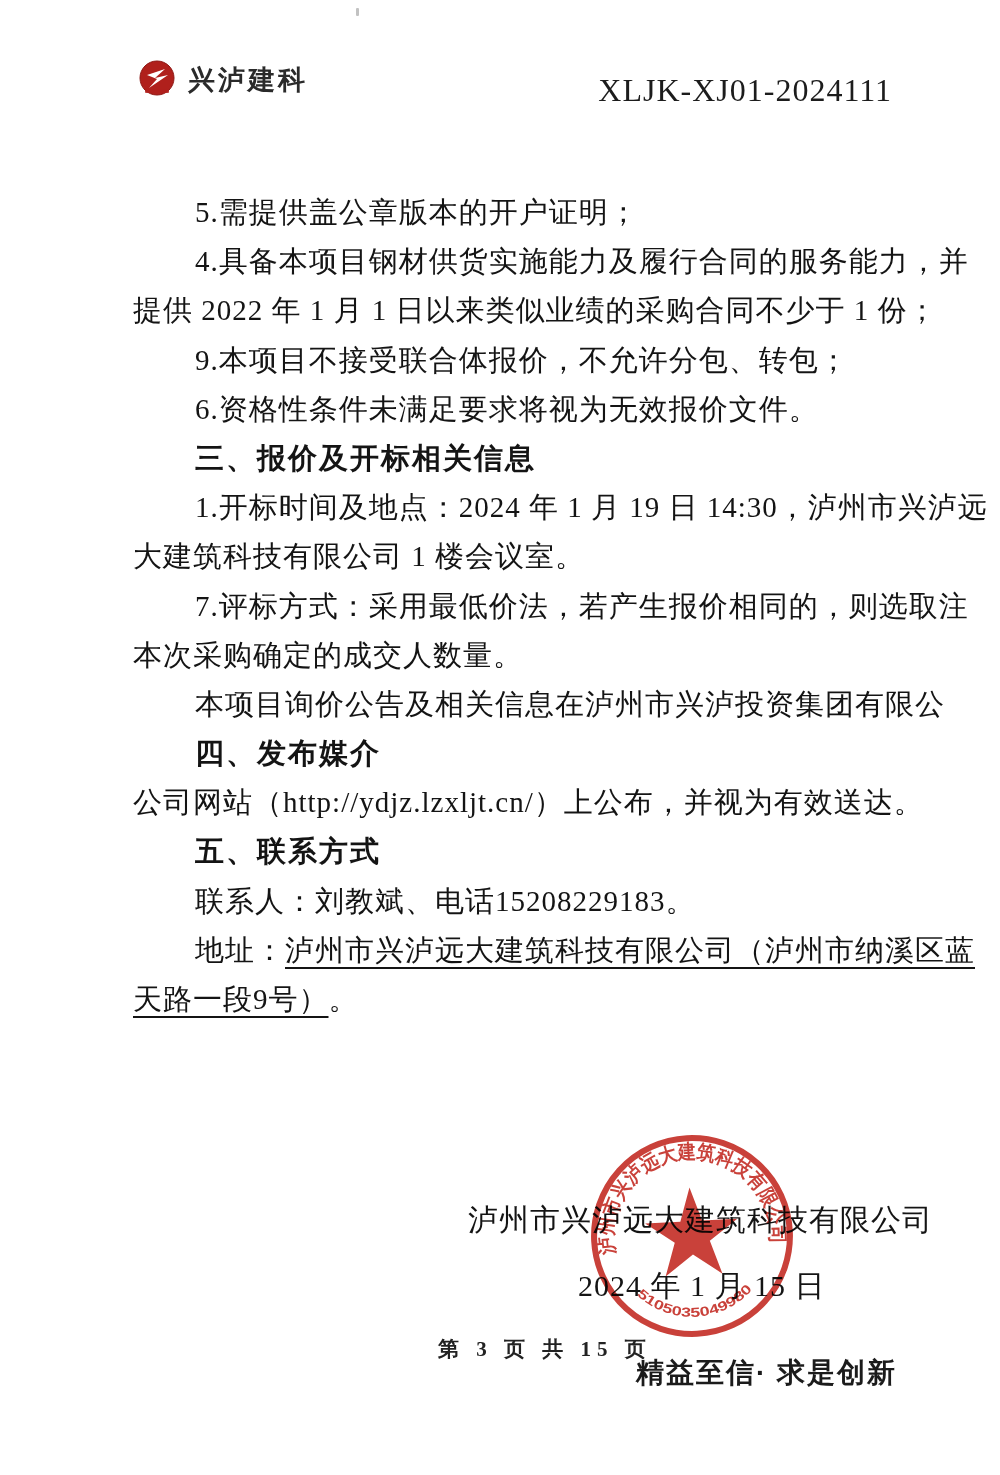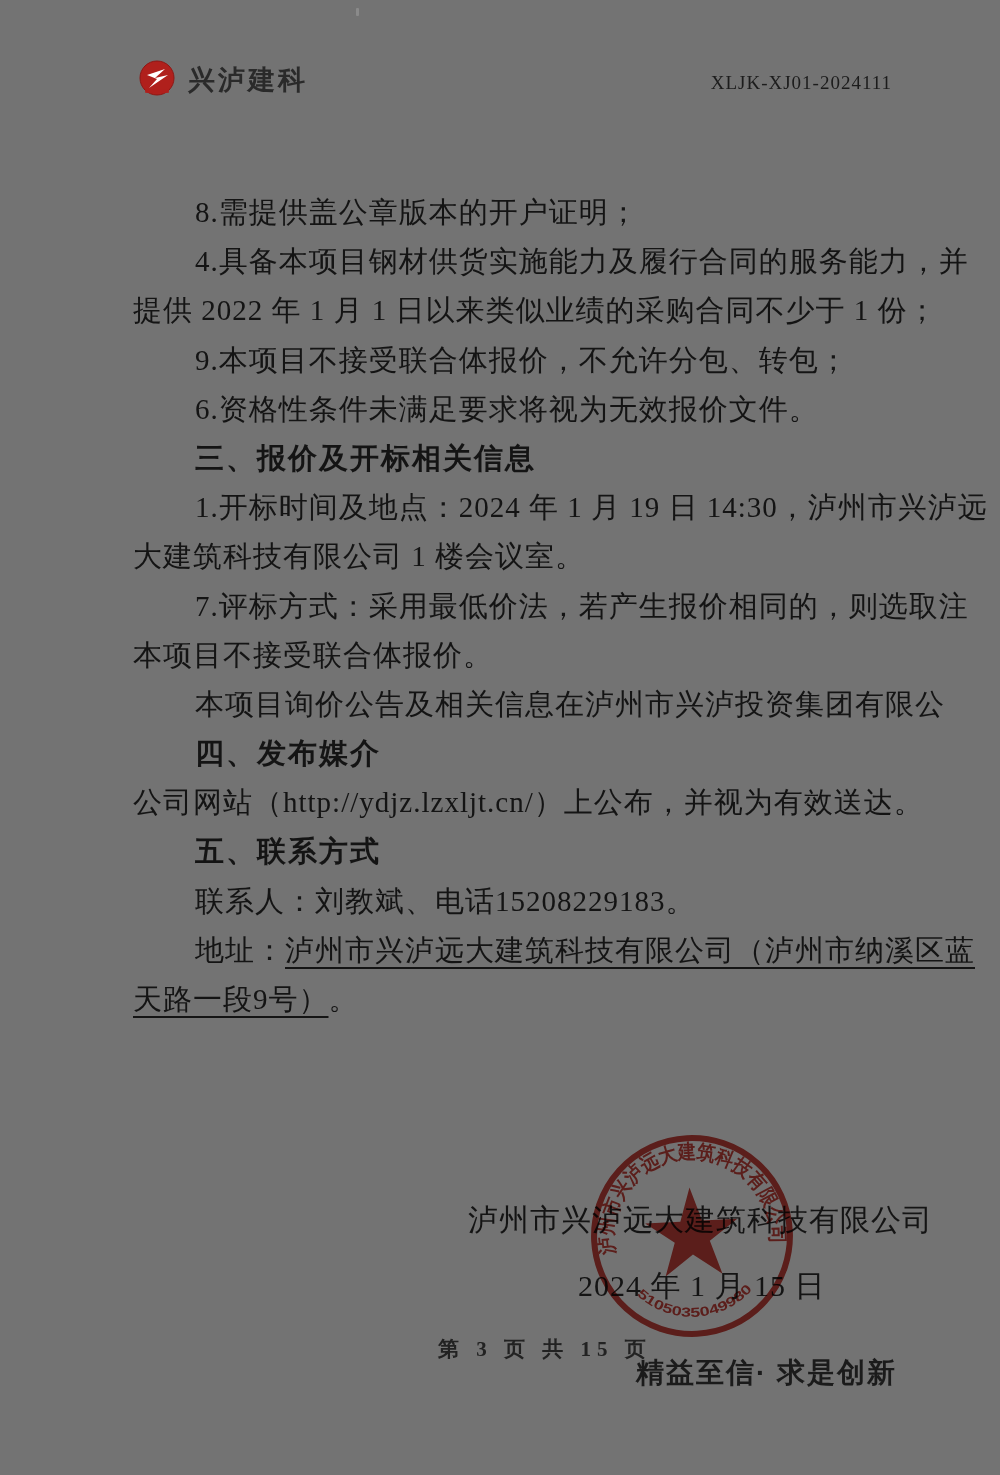--- a/index.html
+++ b/index.html
@@ -4,39 +4,39 @@
 <style>
   html,body{margin:0;padding:0;}
   body{
     width:1000px;height:1475px;
     background:#e9e9e9;
     font-family:"Liberation Serif","DejaVu Serif",serif;
   }
   .page{
     position:relative;
     width:1000px;height:1475px;
-    background:#737373;
+    background:#ffffff;
     overflow:hidden;
     color:#151515;
   }
   
   .header-logo{
     position:absolute;left:138px;top:60px;
     display:flex;align-items:center;gap:10px;
   }
   .logo-mark{width:40px;height:40px;display:block;}
   .logo-text{
     font-family:"Liberation Sans","DejaVu Sans",sans-serif;
     font-weight:700;font-size:27px;letter-spacing:3px;color:#2a2a2a;
     white-space:nowrap;
   }
   .doc-number{
     position:absolute;right:108px;top:72px;
     font-family:"Liberation Serif","DejaVu Serif",serif;
-    font-size:19px;color:#1c1c1c;letter-spacing:1px;
+    font-size:32px;color:#1c1c1c;letter-spacing:1px;
     white-space:nowrap;
     margin-left:7px;
   }
   .scan-artifact{
     position:absolute;left:356px;top:8px;width:3px;height:8px;
     background:#9a9a9a;opacity:.6;border-radius:1px;
   }
   
   .doc-body{
     position:absolute;left:133px;top:188px;width:780px;
@@ -96,30 +96,30 @@
       <circle cx="19" cy="18" r="17" fill="#b0201c"></circle>
       <circle cx="19" cy="18" r="17" fill="none" stroke="#8e1714" stroke-width="1"></circle>
       <path d="M9 15 L27 9 L17 18 L30 15 L11 28 L19 19 Z" fill="#ffffff"></path>
       <rect x="7" y="29" width="24" height="4" rx="1" fill="#b0201c" opacity="0.85"></rect>
     </svg>
     <span class="logo-text">兴泸建科</span>
   </div>
   <div class="doc-number">XLJK-XJ01-2024111</div>
 
   <div class="doc-body">
-    <div class="line indent">8.需提供盖公章版本的开户证明；</div>
+    <div class="line indent">5.需提供盖公章版本的开户证明；</div>
     <div class="line indent">4.具备本项目钢材供货实施能力及履行合同的服务能力，并</div>
     <div class="line">提供 2022 年 1 月 1 日以来类似业绩的采购合同不少于 1 份；</div>
     <div class="line indent">9.本项目不接受联合体报价，不允许分包、转包；</div>
     <div class="line indent">6.资格性条件未满足要求将视为无效报价文件。</div>
     <div class="line indent heading">三、报价及开标相关信息</div>
     <div class="line indent">1.开标时间及地点：2024 年 1 月 19 日 14:30，泸州市兴泸远</div>
     <div class="line">大建筑科技有限公司 1 楼会议室。</div>
     <div class="line indent">7.评标方式：采用最低价法，若产生报价相同的，则选取注</div>
-    <div class="line">本项目不接受联合体报价。</div>
+    <div class="line">本次采购确定的成交人数量。</div>
     <div class="line indent">本项目询价公告及相关信息在泸州市兴泸投资集团有限公</div>
     <div class="line indent heading">四、发布媒介</div>
     <div class="line">公司网站（http://ydjz.lzxljt.cn/）上公布，并视为有效送达。</div>
     <div class="line indent heading">五、联系方式</div>
     <div class="line indent">联系人：刘教斌、电话15208229183。</div>
     <div class="line indent"><span>地址：</span><span class="uline">泸州市兴泸远大建筑科技有限公司（泸州市纳溪区蓝</span></div>
     <div class="line"><span class="uline">天路一段9号）</span><span>。</span></div>
   </div>
 
   <div class="sig-company">泸州市兴泸远大建筑科技有限公司</div>

